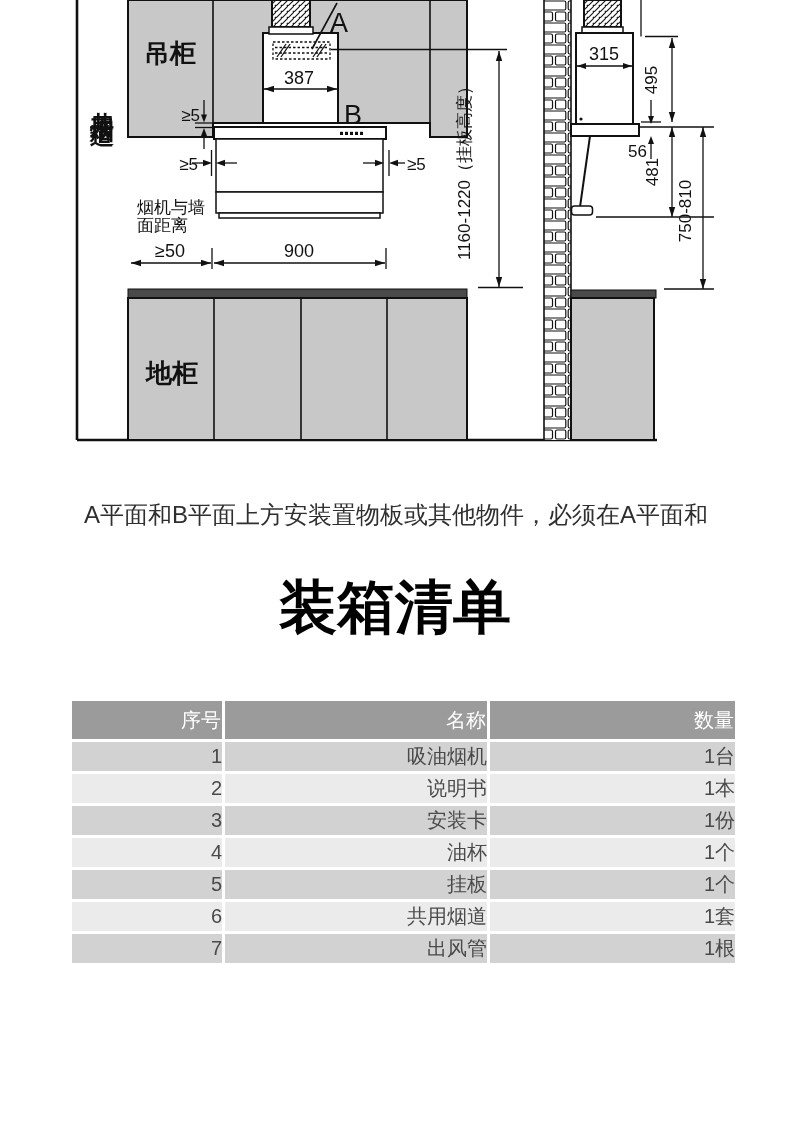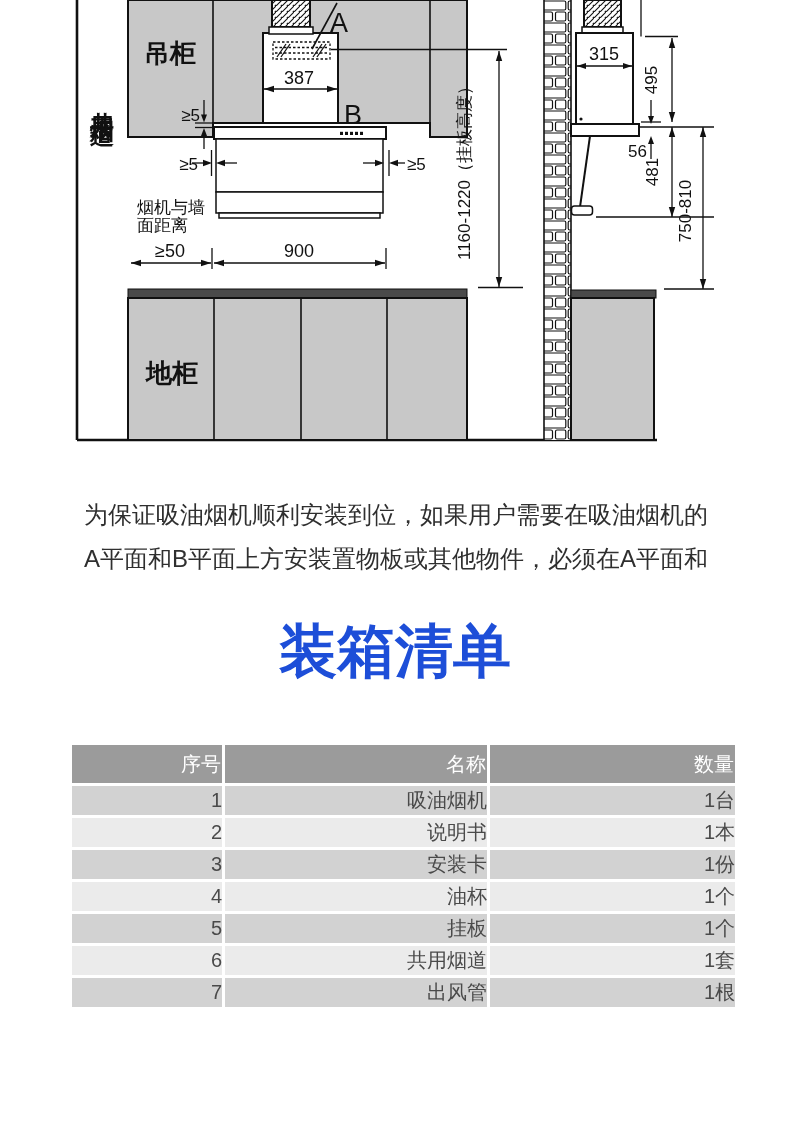--- a/index.html
+++ b/index.html
@@ -17,21 +17,21 @@
   .dash{stroke:#111;stroke-width:1.3;fill:none;stroke-dasharray:2.5 2;}
   .ah{fill:#111;stroke:none;}
   .dim{font-size:17px;}
   .dim18{font-size:18px;}
   .big{font-size:26px;font-weight:bold;}
   .ab{font-size:27px;}
   .wh{fill:#fff;stroke:#111;stroke-width:2;}
   .wh15{fill:#fff;stroke:#111;stroke-width:1.5;}
   .desc{margin:33px 70px 0 84px;font-size:24px;line-height:44px;color:#2f2f2f;}
   .title{margin:38px 0 0 0;text-align:center;font-size:58px;line-height:64px;
-         font-weight:bold;color:#1d4ed8;}
+         font-weight:bold;color:#000000;}
   table.pack{border-collapse:separate;border-spacing:0;margin:62px 0 0 72px;width:663px;
              table-layout:fixed;text-align:right;}
   table.pack th{background:#9b9b9b;color:#fff;font-size:20px;font-weight:normal;
                 height:36px;border-bottom:3px solid #fff;}
   table.pack td{font-size:20px;color:#4a4a4a;height:27px;border-bottom:3px solid #fff;padding:1px 0;}
   table.pack th:not(:last-child),table.pack td:not(:last-child){border-right:3px solid #fff;}
   table.pack tr:nth-child(odd) td{background:#d2d2d2;}
   table.pack tr:nth-child(even) td{background:#ebebeb;}
 </style>
 </head>
@@ -204,21 +204,20 @@
       <polygon class="ah" points="703,289 699.8,279 706.2,279"></polygon>
       <line x1="664" y1="289" x2="714" y2="289" class="tn"></line>
       <text x="691" y="211" text-anchor="middle" class="dim" transform="rotate(-90 691 211)">750-810</text>
     </g>
   </svg>
 
   <div class="vlabel">共用烟道</div>
 </div>
 
 <div class="desc">
-  <div>为保证吸油烟机顺利安装到位，如果用户需要在吸油烟机的</div>
   <div>A平面和B平面上方安装置物板或其他物件，必须在A平面和</div>
 </div>
 
 <div class="title">装箱清单</div>
 
 <table class="pack">
   <colgroup>
       <col style="width:153px">
       <col style="width:265px">
       <col style="width:245px">

